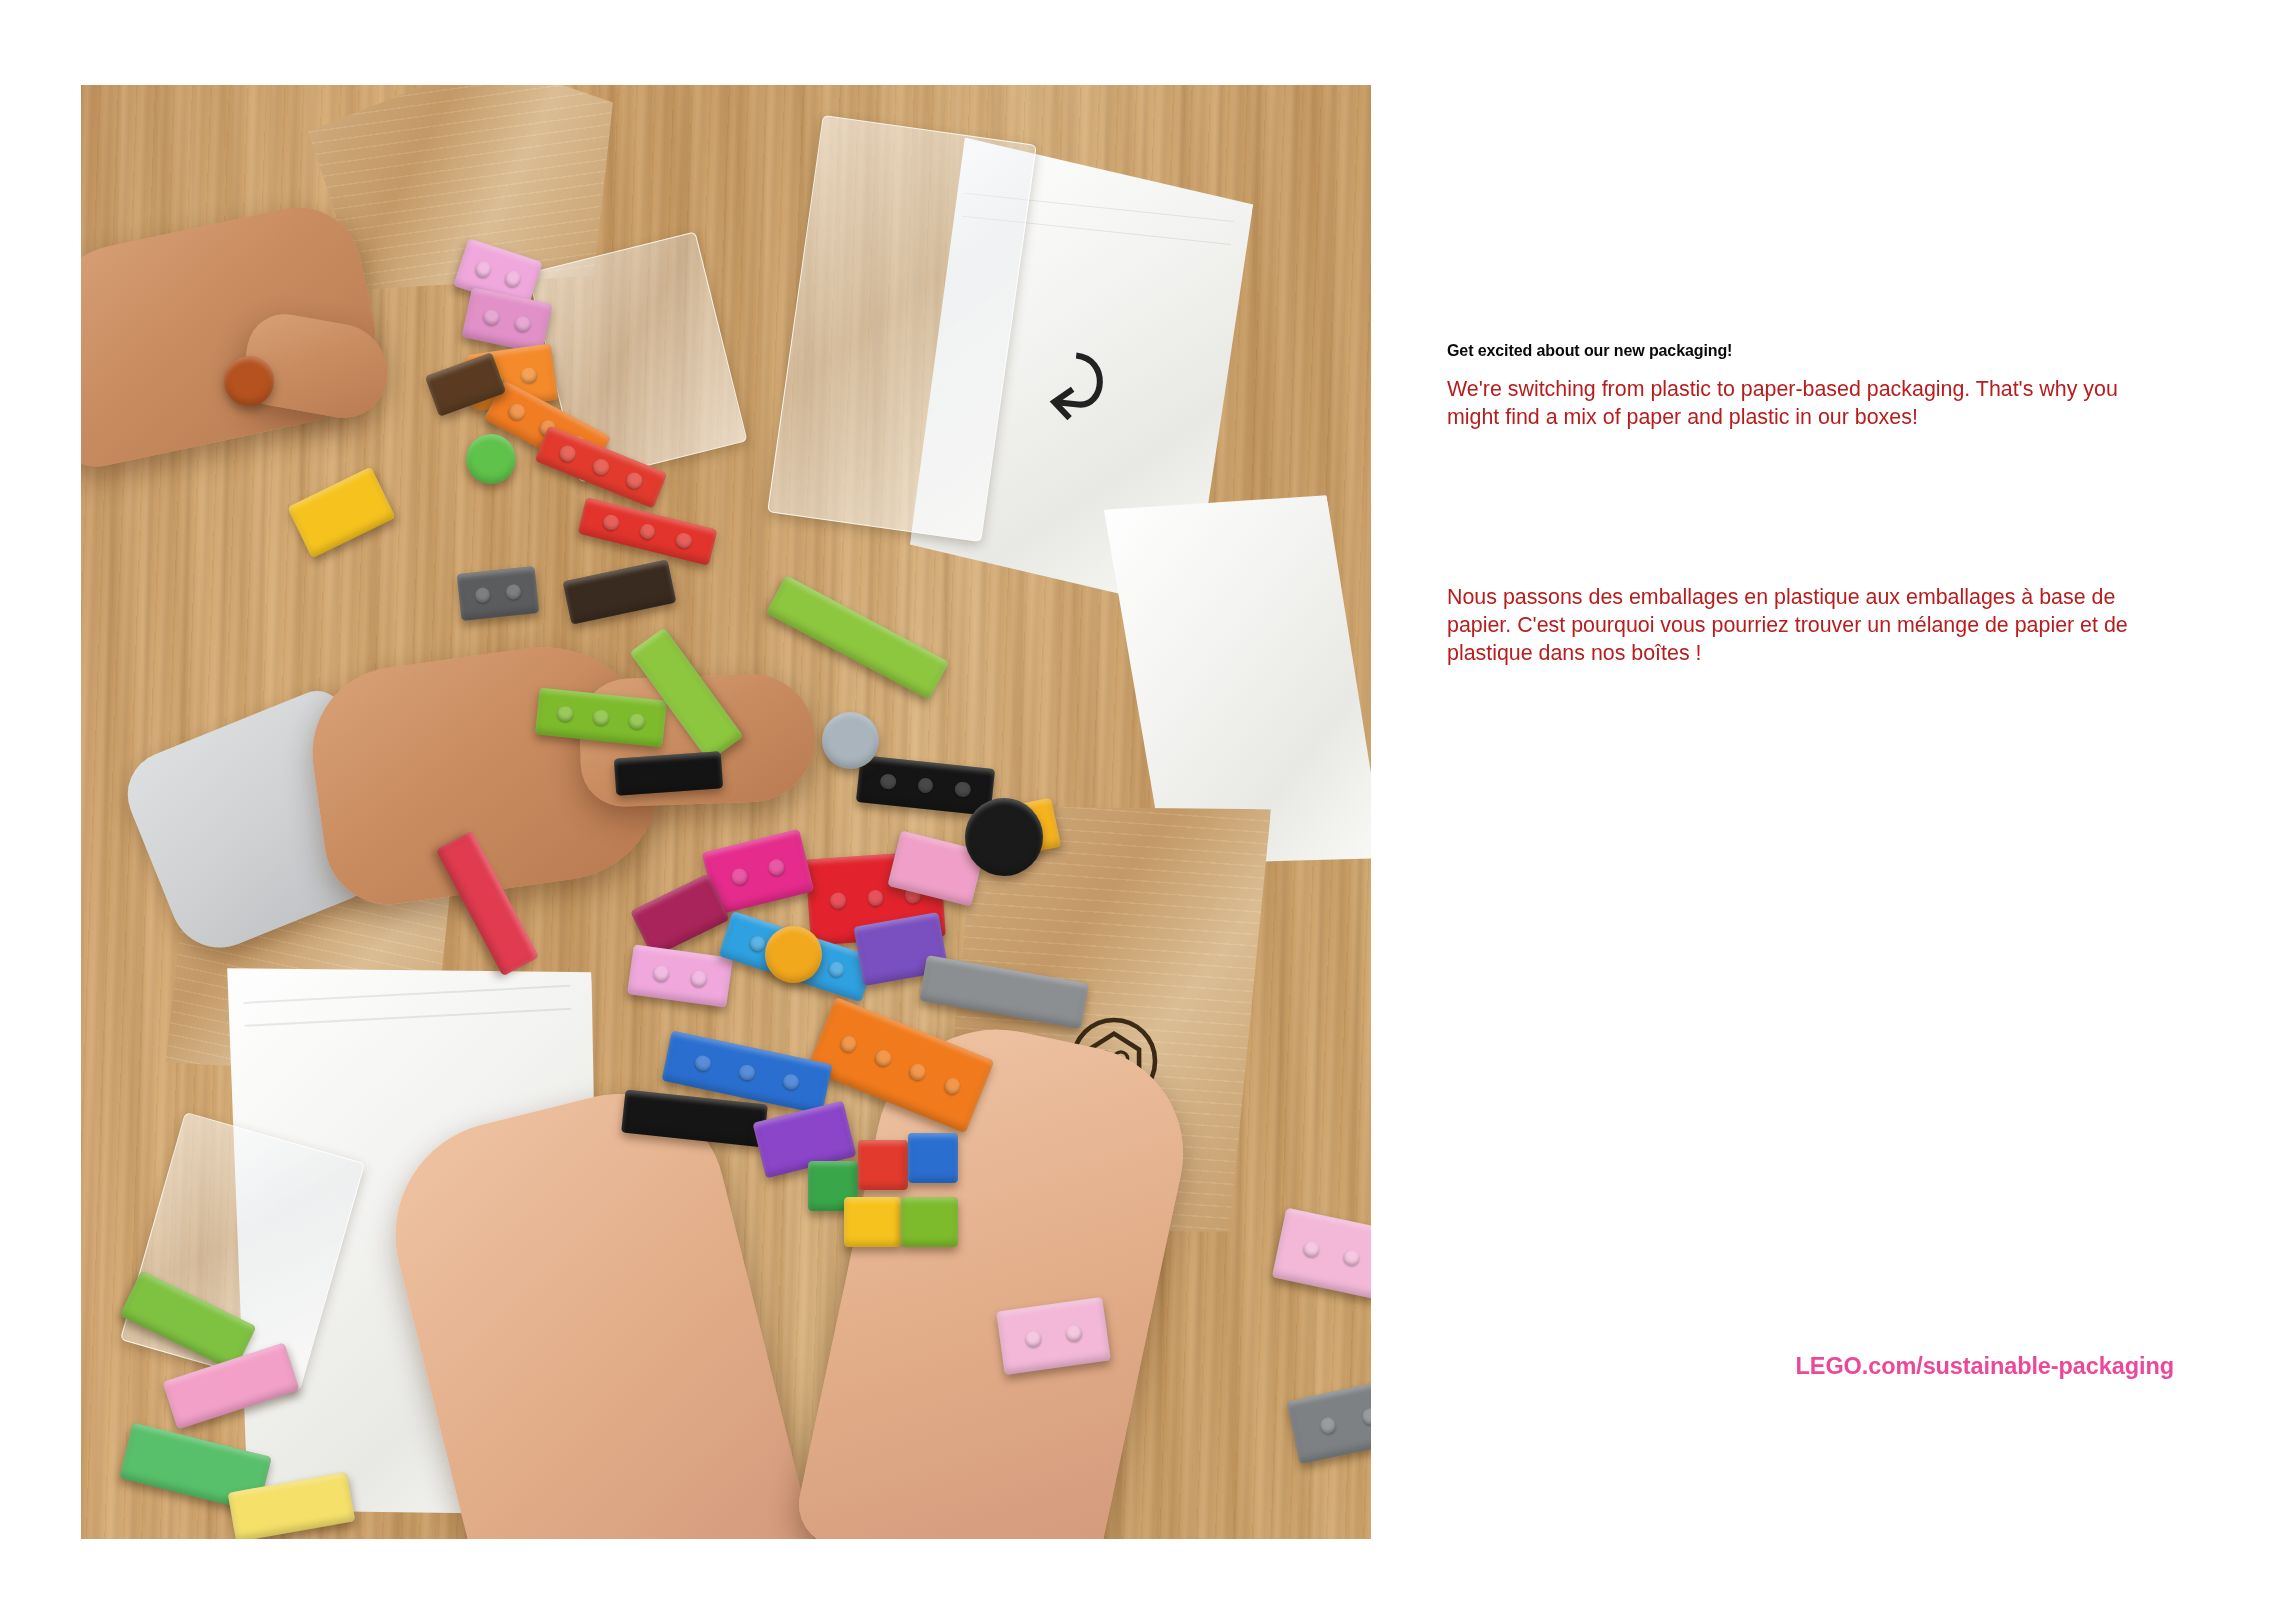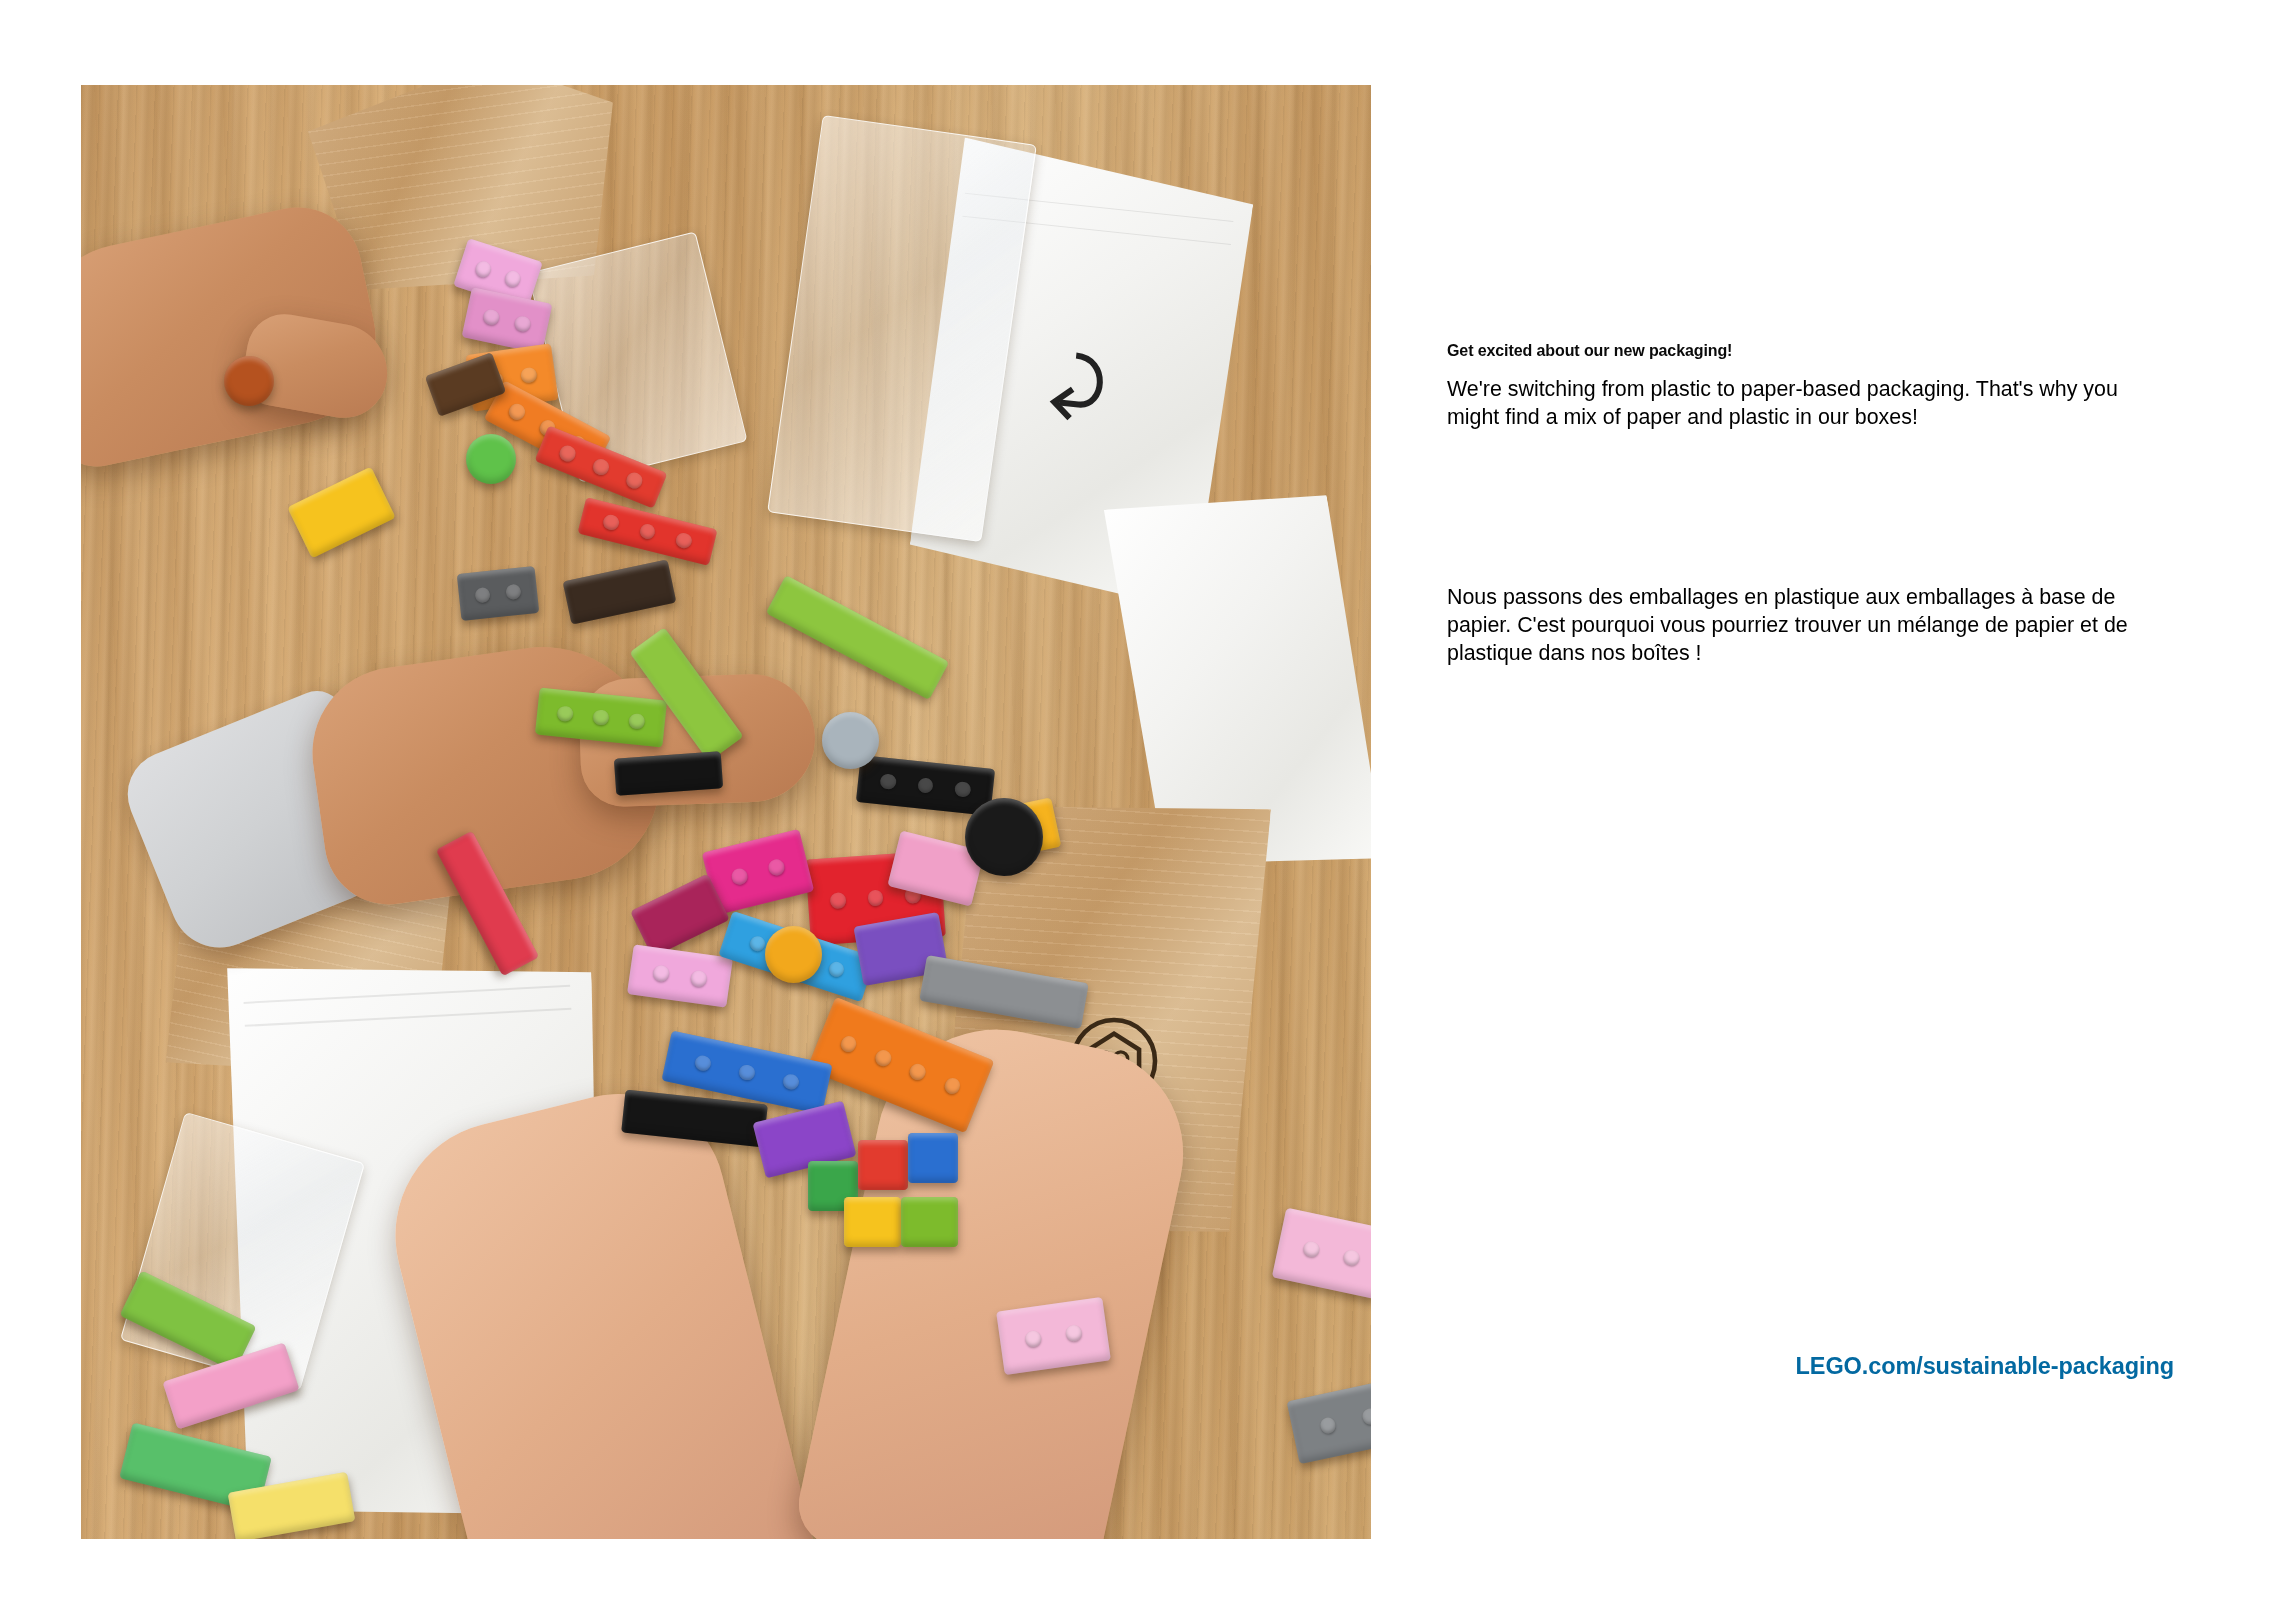--- a/index.html
+++ b/index.html
@@ -135,34 +135,34 @@
     margin: 0 0 15.7px 0;
     font-size: 16px;
     font-weight: bold;
     letter-spacing: -0.1px;
     color: #0a0a0a;
   }
   .block p {
     margin: 0;
     font-size: 21.4px;
     line-height: 1.30;
-    color: #000000;
+    color: #b91c1c;
   }
   #block-en { top: 257px; }
   #block-fr { top: 499px; }
   #block-es { top: 770px; }
 
   .url {
     position: absolute;
     right: 7.1px;
     top: 1268px;
     font-size: 23.5px;
     font-weight: bold;
     letter-spacing: -0.1px;
-    color: #0369a1;
+    color: #ec4899;
     text-decoration: none;
   }
 </style>
 </head>
 <body>
 
 <div class="photo">
   <div class="wood"></div>
   <div class="wood-grain"></div>
 

